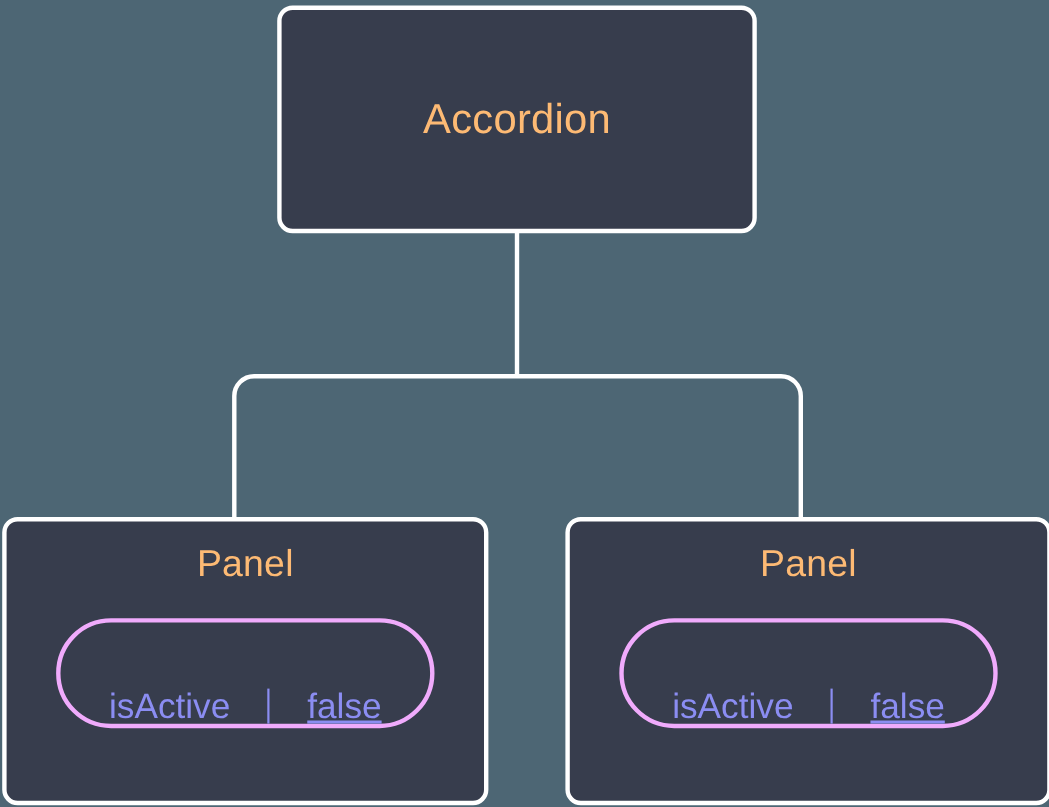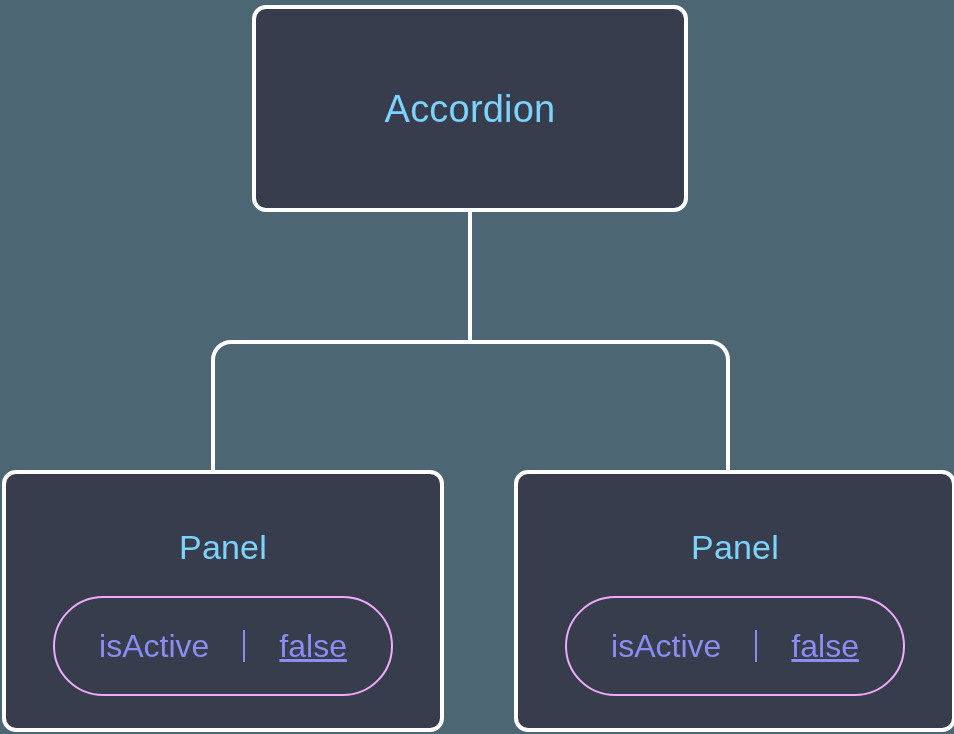--- a/index.html
+++ b/index.html
@@ -50,46 +50,46 @@
     width: 436px;
     height: 207px;
     justify-content: center;
   }
 
   .node-leaf {
     top: 470px;
     width: 442px;
     height: 262px;
     justify-content: flex-start;
-    padding-top: 56px;
+    padding-top: 22px;
   }
 
   .node-leaf-left  { left: 2px; }
   .node-leaf-right { left: 514px; }
 
   .node-title {
-    color: #7dd3fc;
+    color: #fdba74;
     font-weight: 400;
     letter-spacing: 0.2px;
     line-height: 1;
     text-align: center;
   }
 
   .node-root .node-title { font-size: 38px; }
   .node-leaf .node-title { font-size: 34px; }
 
   
   .prop-pill {
     margin-top: 32px;
     height: 100px;
     box-sizing: border-box;
-    border: 2px solid #f0abfc;
+    border: 4px solid #f0abfc;
     border-radius: 50px;
     display: flex;
-    align-items: center;
+    align-items: flex-end;
     overflow: hidden;
   }
 
   .prop-key,
   .prop-value {
     display: flex;
     align-items: center;
     justify-content: center;
     color: #8b8df2;
     font-size: 32px;

